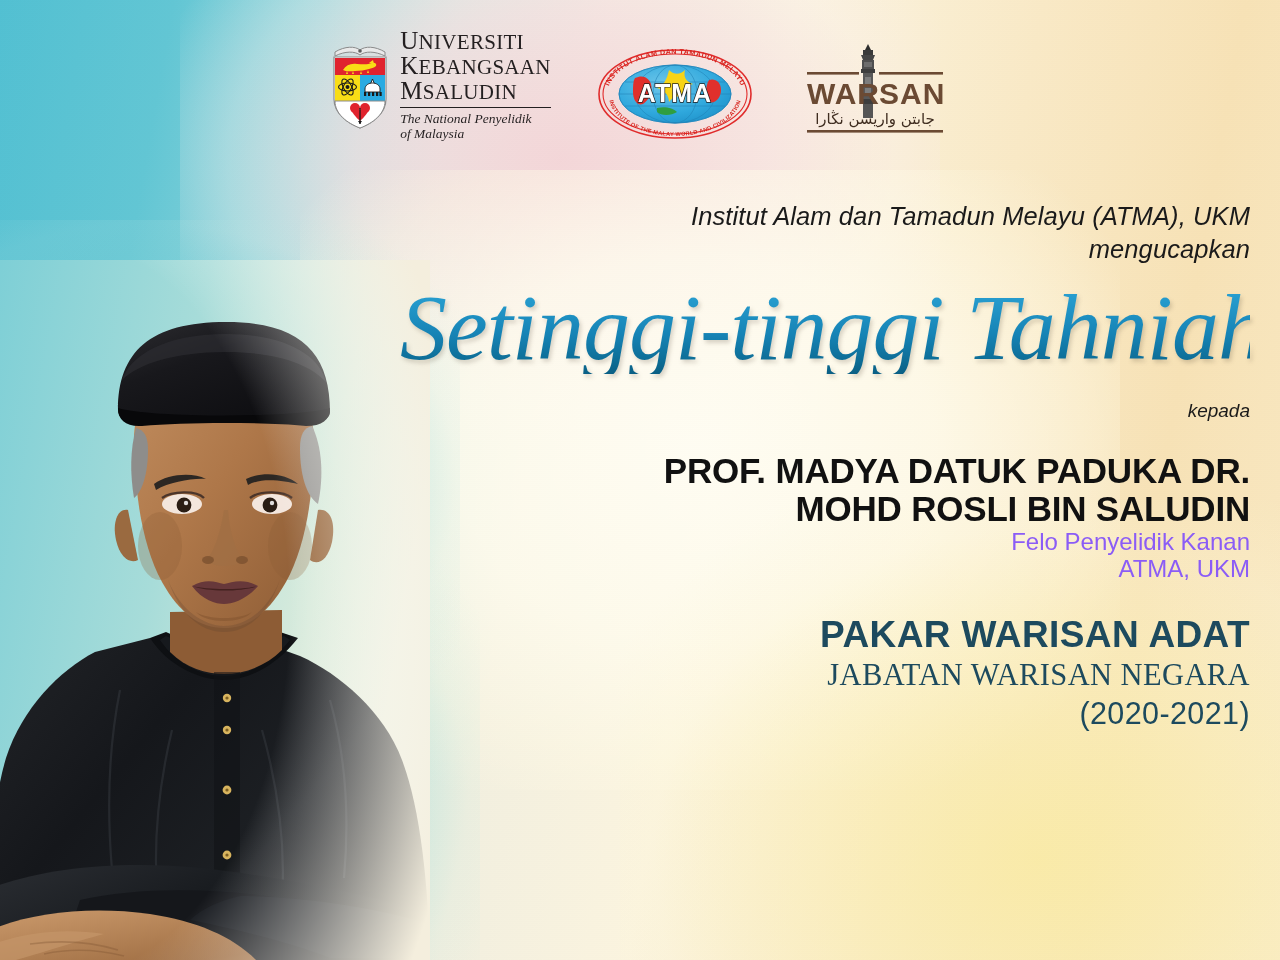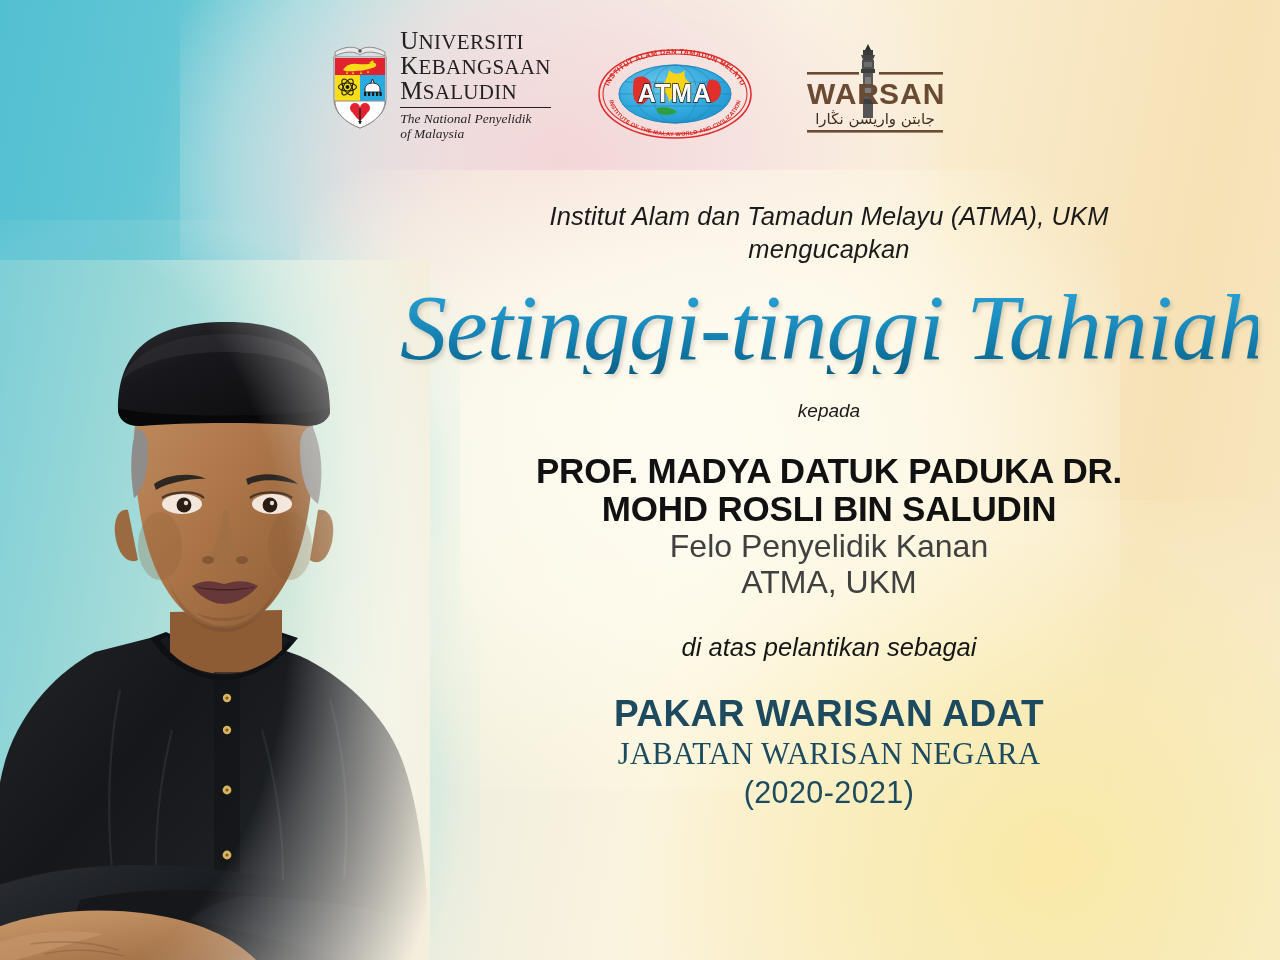--- a/index.html
+++ b/index.html
@@ -108,22 +108,22 @@
   .atma { width: 168px; height: 100px; flex: 0 0 auto; }
   .atma svg { display: block; width: 100%; height: 100%; }
 
   
   .warisan { width: 152px; height: 100px; flex: 0 0 auto; }
   .warisan svg { display: block; width: 100%; height: 100%; }
 
   
   .content {
     position: absolute;
-    left: 400px; right: 22px; top: 200px;
-    text-align: center;
+    left: 400px; right: 30px; top: 200px;
+    text-align: right;
   }
   .intro {
     font-family: "Liberation Sans", sans-serif;
     font-style: italic;
     font-size: 25.5px;
     line-height: 1.30;
     color: #1a1a1a;
     letter-spacing: .1px;
   }
   .headline {
@@ -155,23 +155,23 @@
     font-family: "Liberation Sans", sans-serif;
     font-weight: bold;
     font-size: 35px;
     line-height: 1.08;
     letter-spacing: -0.2px;
     color: #111;
   }
   .name-role {
     font-family: "Liberation Sans", sans-serif;
     font-weight: 300;
-    font-size: 32px;
+    font-size: 24px;
     line-height: 1.14;
-    color: #404040;
+    color: #8b5cf6;
   }
   .di-atas {
     margin-top: 32px;
     font-family: "Liberation Sans", sans-serif;
     font-style: italic;
     font-size: 25.5px;
     color: #161616;
   }
   .award-block { margin-top: 30px; color: #1d4a5e; }
   .award-l1 {
@@ -503,21 +503,20 @@
 
     <div class="kepada">kepada</div>
 
     <div class="name-block">
       <div class="name-main">PROF. MADYA DATUK PADUKA DR.</div>
       <div class="name-main">MOHD ROSLI BIN SALUDIN</div>
       <div class="name-role">Felo Penyelidik Kanan</div>
       <div class="name-role">ATMA, UKM</div>
     </div>
 
-    <div class="di-atas">di atas pelantikan sebagai</div>
 
     <div class="award-block">
       <div class="award-l2">PAKAR WARISAN ADAT</div>
       <div class="award-l3">JABATAN WARISAN NEGARA</div>
       <div class="award-l4">(2020-2021)</div>
     </div>
 
   </div>
 
 </div>

